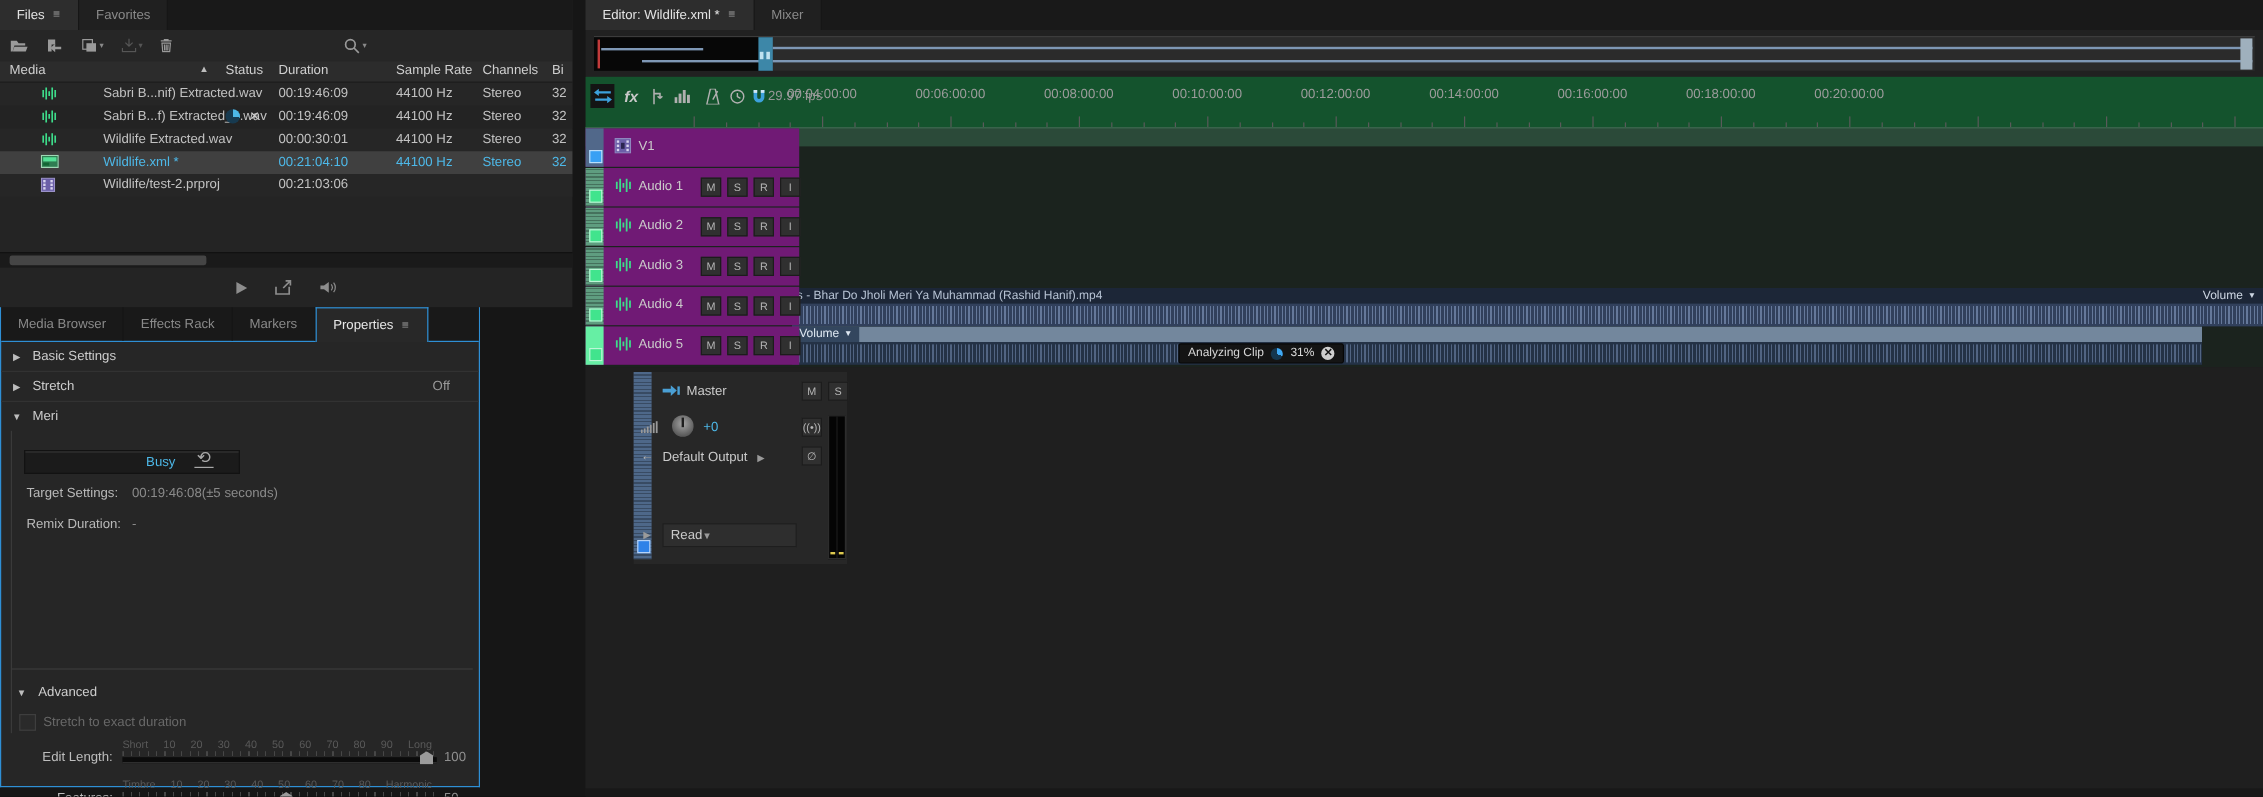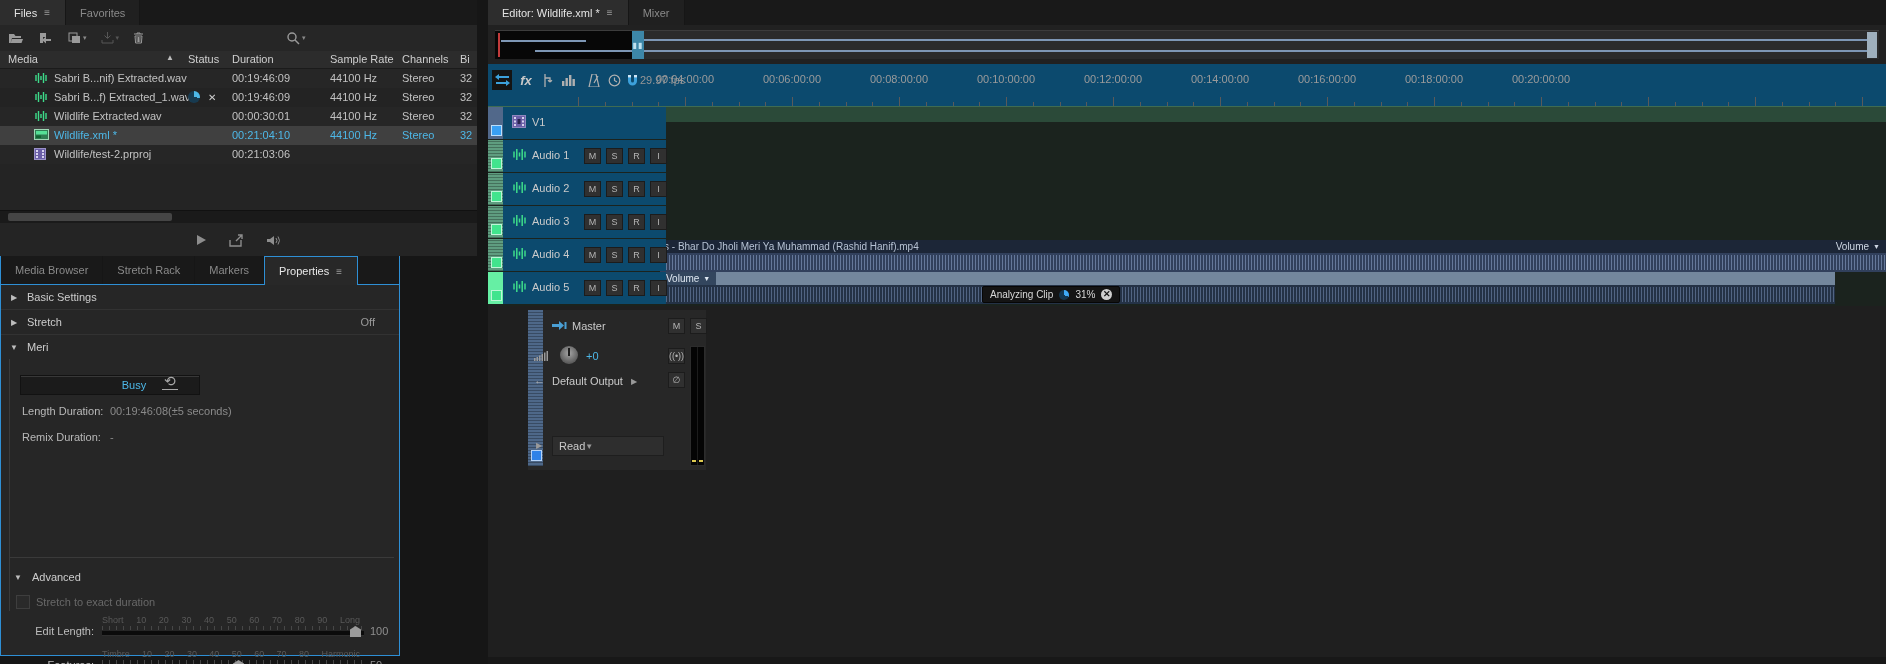--- a/index.html
+++ b/index.html
@@ -1,19 +1,19 @@
 <!DOCTYPE html>
 <html><head>
 <meta charset="utf-8">
 <style>
   html,body{margin:0;padding:0;background:#101010;}
   .canvas{position:relative;width:1886px;height:664px;background:#161616;overflow:hidden;
           font-family:"Liberation Sans",sans-serif;font-size:11px;color:#c8c8c8;-webkit-font-smoothing:antialiased;}
   .abs{position:absolute;}
-  .nw{white-space:nowrap;}
+  .nw{white-space:nowrap;margin-left:32px;}
 
   
   .tabbar{background:#191919;display:flex;align-items:stretch;}
   .tab{padding:0 14px;display:flex;align-items:center;gap:7px;color:#8a8a8a;background:#202020;border-right:1px solid #161616;}
   .tab.active{background:#2d2d2d;color:#e3e3e3;}
   .menu-glyph{color:#9a9a9a;font-size:10px;letter-spacing:1px;}
 
   
   .files-panel{left:0;top:0;width:477px;height:256px;background:#242424;}
   .files-tabbar{height:25px;}
@@ -70,21 +70,21 @@
   
   .editor-panel{left:488px;top:0;width:1398px;height:664px;background:#212121;}
   .editor-tabbar{height:25px;}
   .overview{top:30px;left:7px;width:1384px;height:28px;background:#2b2b2b;border-top:1px solid #3c3c3c;}
   .ov-black{position:absolute;left:0;top:0;width:148px;height:28px;background:#070707;}
   .ov-line{position:absolute;height:2px;background:#7e97b5;}
   .ov-red{position:absolute;left:3px;top:2px;width:2px;height:24px;background:#c23b3b;}
   .ov-handle{position:absolute;left:137px;top:0;width:12px;height:28px;background:#3d87a8;display:flex;align-items:center;justify-content:center;color:#bfe2f0;font-size:8px;letter-spacing:1px;}
   .ov-rhandle{position:absolute;right:2px;top:1px;width:10px;height:26px;background:#9fb0bd;}
 
-  .ed-toolbar{top:64px;left:0;width:1398px;height:42px;background:#0c4a6e;border-bottom:1px solid #14b8a6;}
+  .ed-toolbar{top:64px;left:0;width:1398px;height:42px;background:#14532d;border-bottom:1px solid #14b8a6;}
   .ed-icon{position:absolute;top:6px;color:#b0b0b0;display:flex;align-items:center;justify-content:center;width:20px;height:20px;}
   .ed-icon.pressed{background:#141414;color:#3ca1dc;}
   .fx-glyph{font-style:italic;font-weight:bold;font-size:13px;color:#c8c8c8;}
   .fps{position:absolute;left:152px;top:10px;color:#969696;text-align:center;}
   .ruler-stamps{position:absolute;left:0;top:9px;width:1398px;height:14px;color:#9b9b9b;}
   .stamp{position:absolute;transform:translateX(-50%);}
   .ruler-ticks{position:absolute;left:0;top:30px;width:1398px;height:12px;}
   .rtick{position:absolute;bottom:0;width:1px;background:#5a5a5a;}
 
   .timeline{top:106px;left:0;width:1398px;height:200px;background:#1b231e;}
@@ -95,21 +95,21 @@
   .clip{position:absolute;overflow:hidden;}
   .clip .chead{position:absolute;left:0;top:0;right:0;height:13px;display:flex;align-items:center;}
   .clip .ctitle{padding-left:4px;font-size:10px;overflow:hidden;white-space:nowrap;flex:1;}
   .vol-chip{display:flex;align-items:center;gap:4px;font-size:10px;padding:0 6px;height:13px;}
   .cbody{position:absolute;left:0;right:0;bottom:0;}
   .wave{position:absolute;left:0;right:0;top:2px;bottom:2px;background:repeating-linear-gradient(90deg,rgba(143,166,205,.55) 0 1px,transparent 1px 3px);}
   .analyzing{position:absolute;height:15px;background:#141414;border:1px solid #060606;border-radius:2px;display:flex;align-items:center;gap:6px;padding:0 7px;font-size:10px;color:#d8d8d8;}
   .closex{width:11px;height:11px;border-radius:50%;background:#cfcfcf;color:#141414;font-size:9px;line-height:11px;text-align:center;font-weight:bold;}
 
   .tracks{top:107px;left:0;width:178px;}
-  .trow{position:relative;width:178px;height:32px;background:#0c4a6e;margin-bottom:1px;}
+  .trow{position:relative;width:178px;height:32px;background:#701a75;margin-bottom:1px;}
   .tstrip{position:absolute;left:0;top:0;width:15px;height:32px;background:#5f9d80 repeating-linear-gradient(0deg,rgba(0,0,0,.28) 0 1px,transparent 1px 3px);}
   .tsq{position:absolute;left:3px;bottom:3px;width:9px;height:9px;border:1px solid rgba(255,255,255,.65);}
   .t-label{position:absolute;left:44px;top:9px;color:#cacaca;}
   .t-icon{position:absolute;left:24px;top:8px;}
   .tbtns{position:absolute;left:96px;top:8px;display:flex;gap:5px;}
   .sbtn{width:17px;height:16px;background:#303030;border:1px solid #1c1c1c;color:#b5b5b5;font-size:9px;display:flex;align-items:center;justify-content:center;box-sizing:border-box;}
 
   .master{top:310px;left:0;width:178px;height:160px;background:#272727;margin-left:40px;}
   .m-strip{position:absolute;left:0;top:0;width:15px;height:156px;background:#4e6889 repeating-linear-gradient(0deg,rgba(0,0,0,.28) 0 1px,transparent 1px 3px);}
   .m-sq{position:absolute;left:3px;bottom:5px;width:9px;height:9px;background:#2f82e8;border:1px solid rgba(255,255,255,.65);}
@@ -287,21 +287,21 @@
           </svg></span>
     </div>
   </div>
 
   <div class="abs props-panel">
     <div class="props-tabbar">
       <div class="tab" style="background:transparent">
           <span>Media Browser</span>
         </div>
       <div class="tab" style="background:transparent">
-          <span>Stretch Rack</span>
+          <span>Effects Rack</span>
         </div>
       <div class="tab" style="background:transparent">
           <span>Markers</span>
         </div>
       <div class="tab active">
         <span>Properties</span>
         <span class="menu-glyph">≡</span>
       </div>
     </div>
 
@@ -318,21 +318,21 @@
       <span class="sec-caret">▼</span>
       <span class="sec-label">Meri</span>
     </div>
 
     <div class="remix-body">
       <div class="busy-btn">
           <span>Busy</span>
         </div>
       <span class="reset-btn">⟲</span>
 
-      <span class="kv-label" style="top:46px">Length Duration:</span>
+      <span class="kv-label" style="top:46px">Target Settings:</span>
       <span class="kv-value" style="top:46px">00:19:46:08(±5 seconds)</span>
       <span class="kv-label" style="top:72px">Remix Duration:</span>
       <span class="kv-value" style="top:72px">-</span>
 
       <div class="divider" style="top:198px"></div>
       <div class="adv-row">
         <span class="adv-caret">▼</span>
         <span class="sec-label">Advanced</span>
       </div>
       <div class="chkbox"></div>

